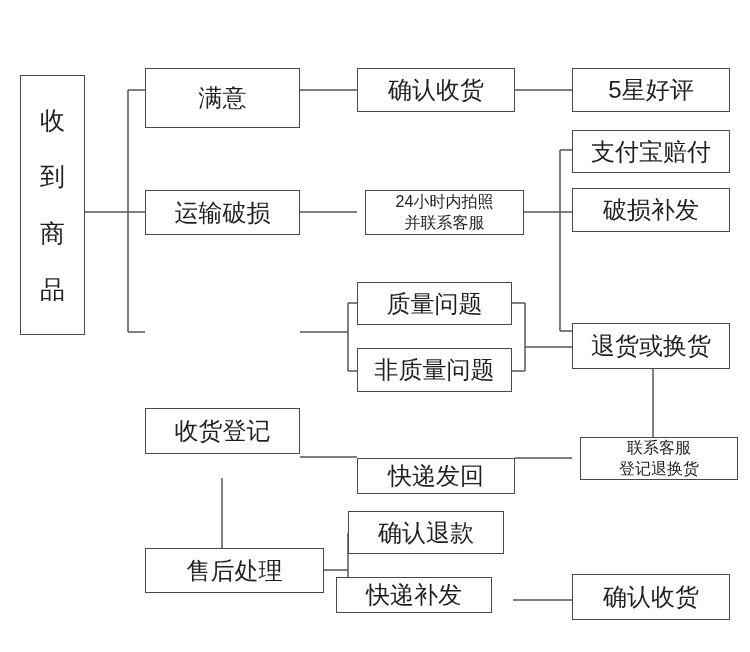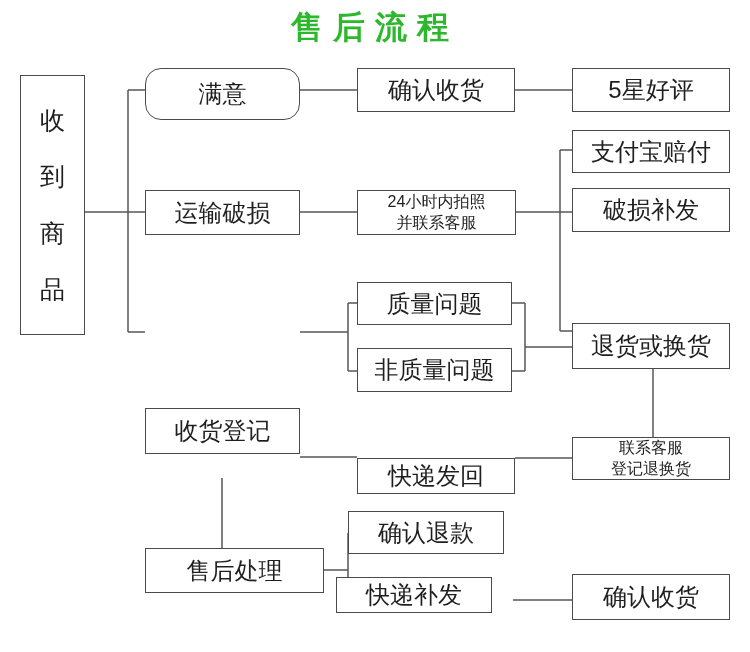--- a/index.html
+++ b/index.html
@@ -29,30 +29,30 @@
     display: flex;
     flex-direction: column;
     align-items: center;
     justify-content: center;
     color: #1f1f1f;
     font-size: 24px;
     line-height: 1.15;
     text-align: center;
     z-index: 2;
   }
-  .node.small { font-size: 16px; line-height: 1.3; }
+  .node.small { font-size: 16px; line-height: 1.3; margin-left: 8px; }
   .node.vert {
     flex-direction: column;
     justify-content: space-between;
     padding: 30px 0;
     font-size: 25px;
   }
   
   .n0  { left: 20px;  top: 75px;  width: 65px;  height: 260px; }
-  .n1  { left: 145px; top: 68px;  width: 155px; height: 52px; border-radius: 16px; }
+  .n1  { left: 145px; top: 68px;  width: 155px; height: 60px; }
   .n2  { left: 357px; top: 68px;  width: 158px; height: 44px; }
   .n3  { left: 572px; top: 68px;  width: 158px; height: 44px; }
   .n4  { left: 572px; top: 130px; width: 158px; height: 43px; }
   .n5  { left: 145px; top: 190px; width: 155px; height: 45px; }
   .n6  { left: 357px; top: 190px; width: 159px; height: 45px; }
   .n7  { left: 572px; top: 188px; width: 158px; height: 44px; }
   .n8  { left: 145px; top: 310px; width: 155px; height: 45px; }
   .n9  { left: 357px; top: 282px; width: 155px; height: 43px; }
   .n10 { left: 357px; top: 348px; width: 155px; height: 44px; }
   .n11 { left: 572px; top: 323px; width: 158px; height: 46px; }
@@ -62,21 +62,20 @@
   .n15 { left: 145px; top: 548px; width: 179px; height: 45px; }
   .n16 { left: 348px; top: 511px; width: 156px; height: 43px; }
   .n17 { left: 336px; top: 577px; width: 156px; height: 36px; align-items: center; }
   .n18 { left: 572px; top: 574px; width: 158px; height: 46px; }
 </style>
 </head>
 <body>
 
 <div class="canvas">
 
-  <div class="title">售后流程</div>
 
   <svg class="wires" width="750" height="652" viewBox="0 0 750 652" stroke="#565656" stroke-width="1.5" fill="none">
 
     <path d="M85,212 L145,212"></path>
     <path d="M128,90 L128,332"></path>
     <path d="M128,90 L145,90"></path>
     <path d="M128,332 L145,332"></path>
 
     <path d="M300,90 L357,90"></path>
     <path d="M515,90 L572,90"></path>

